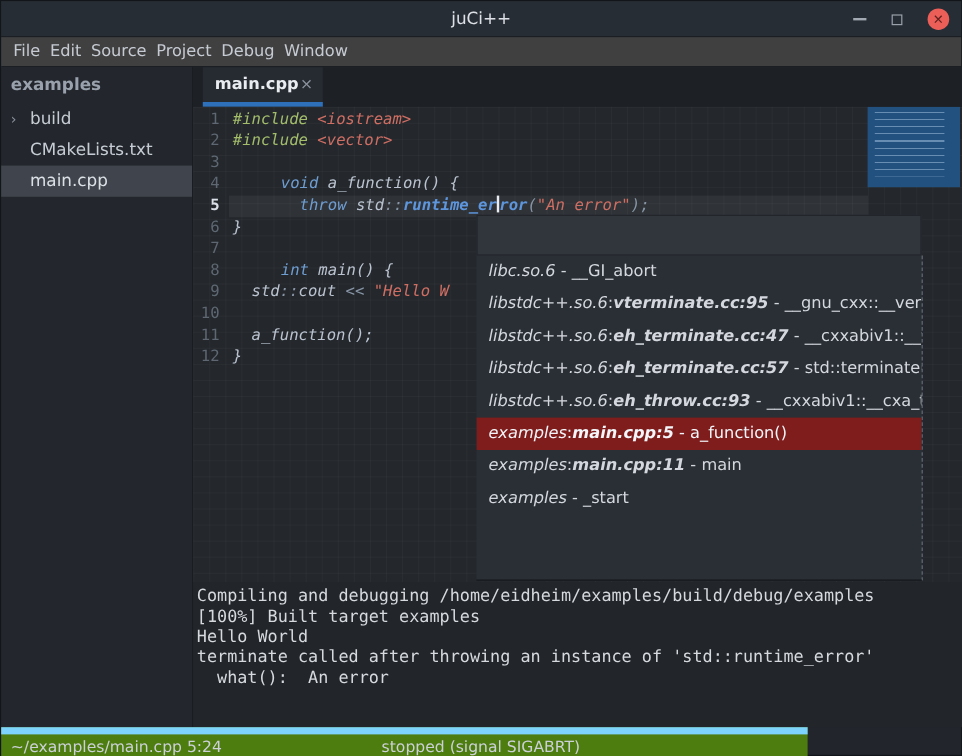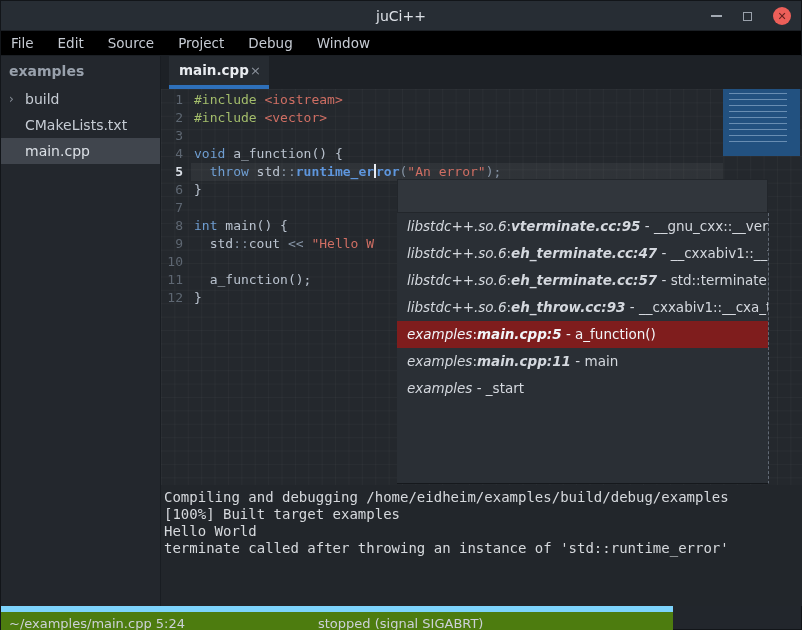--- a/index.html
+++ b/index.html
@@ -9,21 +9,21 @@
 
   
   .titlebar { position:absolute; left:0; top:0; width:800px; height:30px; background:#272d34; border-bottom:1px solid #1b1f24; }
   .title { position:absolute; left:0; right:0; top:0; height:30px; line-height:30px; text-align:center; font-size:14px; color:#dde1e7; }
   .win-controls { position:absolute; right:10px; top:0; height:30px; display:flex; align-items:center; gap:21px; }
   .btn-min { width:11px; height:2px; background:#a3aab3; display:inline-block; cursor:default; }
   .btn-restore { width:9px; height:9px; border:1.5px solid #9aa1ab; display:inline-block; }
   .btn-close { width:18px; height:18px; border-radius:50%; background:#ec5f59; color:#63211e; font-size:11px; font-weight:bold; display:flex; align-items:center; justify-content:center; line-height:1; }
 
   
-  .menubar { position:absolute; left:0; top:30px; width:800px; height:25px; background:#000000; display:flex; align-items:center; gap:24px; padding-left:10px; border-bottom:1px solid #1b1f24; }
+  .menubar { position:absolute; left:0; top:30px; width:800px; height:25px; background:#404040; display:flex; align-items:center; gap:8px; padding-left:10px; border-bottom:1px solid #1b1f24; }
   .menu-item { font-size:13.5px; color:#c6cbd3; cursor:default; }
 
   
   .sidebar { position:absolute; left:0; top:55px; width:160px; height:550px; background:#23272d; border-right:1px solid #191d22; }
   .sidebar-header { height:30px; display:flex; align-items:center; padding-left:8px; font-size:14px; font-weight:bold; color:#99a1ac; }
   .tree-item { height:26px; display:flex; align-items:center; font-size:14px; color:#c6ccd4; position:relative; }
   .tree-item .chevron { position:absolute; left:8px; width:12px; color:#8a919b; font-size:12px; }
   .tree-item .label { margin-left:24px; }
   .tree-item.selected { background:#40454d; color:#dbe0e6; }
 
@@ -42,24 +42,24 @@
     background-image:
       linear-gradient(to right, rgba(255,255,255,0.028) 1px, transparent 1px),
       linear-gradient(to bottom, rgba(255,255,255,0.028) 1px, transparent 1px);
     background-size:13.4px 13.4px; overflow:hidden;
     font-family:"DejaVu Sans Mono", monospace; font-size:13px; }
   .code-lines { position:absolute; left:0; top:2px; width:642px; }
   .code-row { height:18px; line-height:18px; white-space:pre; position:relative; }
   .code-row.current { background:linear-gradient(to right, transparent 0 30px, rgba(255,255,255,0.05) 30px 562px, transparent 562px); }
   .gutter { display:inline-block; width:30px; padding-right:8px; text-align:right; color:#5e6772; }
   .code-row.current .gutter { color:#dbe0e8; font-weight:bold; }
-  .code-text { padding-left:3px; }
+  .code-text { padding-left:3px;font-style:italic; }
   .tok-dir { color:#a3bd6b; }
   .tok-str { color:#cf6e63; }
-  .tok-kw  { color:#6f9ed2; }
+  .tok-kw  { color:#6f9ed2;margin-left:40px; }
   .tok-bkw { color:#5e96dd; font-weight:bold; }
   .tok-pun { color:#8694a5; }
   .tok-def { color:#bac3cf; }
   .cursor-caret { display:inline-block; width:2px; height:14px; background:#e9edf3; vertical-align:-2px; }
 
   
   .minimap { position:absolute; right:3px; top:0; width:77px; height:67px; background-color:#225180;
     background-image:repeating-linear-gradient(to bottom, rgba(190,215,240,0.45) 0 1px, transparent 1px 6px);
     background-size:58px 54px; background-repeat:no-repeat; background-position:6px 4px; }
 
@@ -143,35 +143,37 @@
           <div class="code-row"><span class="gutter">7</span><span class="code-text"></span></div>
           <div class="code-row"><span class="gutter">8</span><span class="code-text"><span class="tok-kw">int</span><span class="tok-def"> main() {</span></span></div>
           <div class="code-row"><span class="gutter">9</span><span class="code-text"><span class="tok-def">  std</span><span class="tok-pun">::</span><span class="tok-def">cout </span><span class="tok-pun">&lt;&lt; </span><span class="tok-str">"Hello W</span></span></div>
           <div class="code-row"><span class="gutter">10</span><span class="code-text"></span></div>
           <div class="code-row"><span class="gutter">11</span><span class="code-text"><span class="tok-def">  a_function();</span></span></div>
           <div class="code-row"><span class="gutter">12</span><span class="code-text"><span class="tok-def">}</span></span></div>
         </div>
       <div class="minimap"></div>
       <div class="dbg-tooltip"></div>
       <div class="backtrace" id="backtrace-list">
+          <div class="bt-row"><span class="lib">libc.so.6</span><span class="sep"> - </span><span class="sym">__GI_abort</span></div>
           <div class="bt-row"><span class="lib">libstdc++.so.6</span><span>:</span><span class="loc">vterminate.cc:95</span><span class="sep"> - </span><span class="sym">__gnu_cxx::__verbos</span></div>
           <div class="bt-row"><span class="lib">libstdc++.so.6</span><span>:</span><span class="loc">eh_terminate.cc:47</span><span class="sep"> - </span><span class="sym">__cxxabiv1::__tern</span></div>
           <div class="bt-row"><span class="lib">libstdc++.so.6</span><span>:</span><span class="loc">eh_terminate.cc:57</span><span class="sep"> - </span><span class="sym">std::terminate()</span></div>
           <div class="bt-row"><span class="lib">libstdc++.so.6</span><span>:</span><span class="loc">eh_throw.cc:93</span><span class="sep"> - </span><span class="sym">__cxxabiv1::__cxa_thro</span></div>
           <div class="bt-row selected"><span class="lib">examples</span><span>:</span><span class="loc">main.cpp:5</span><span class="sep"> - </span><span class="sym">a_function()</span></div>
           <div class="bt-row"><span class="lib">examples</span><span>:</span><span class="loc">main.cpp:11</span><span class="sep"> - </span><span class="sym">main</span></div>
           <div class="bt-row"><span class="lib">examples</span><span class="sep"> - </span><span class="sym">_start</span></div>
         </div>
     </div>
 
     <div class="terminal" id="terminal-lines">
         <div class="term-line">Compiling and debugging /home/eidheim/examples/build/debug/examples</div>
         <div class="term-line">[100%] Built target examples</div>
         <div class="term-line">Hello World</div>
         <div class="term-line">terminate called after throwing an instance of 'std::runtime_error'</div>
+        <div class="term-line">  what():  An error</div>
       </div>
 
   </div>
 
   <div class="statusbar">
     <span class="status-loc">~/examples/main.cpp 5:24</span>
     <span class="status-state">stopped (signal SIGABRT)</span>
   </div>
 
 </div>

